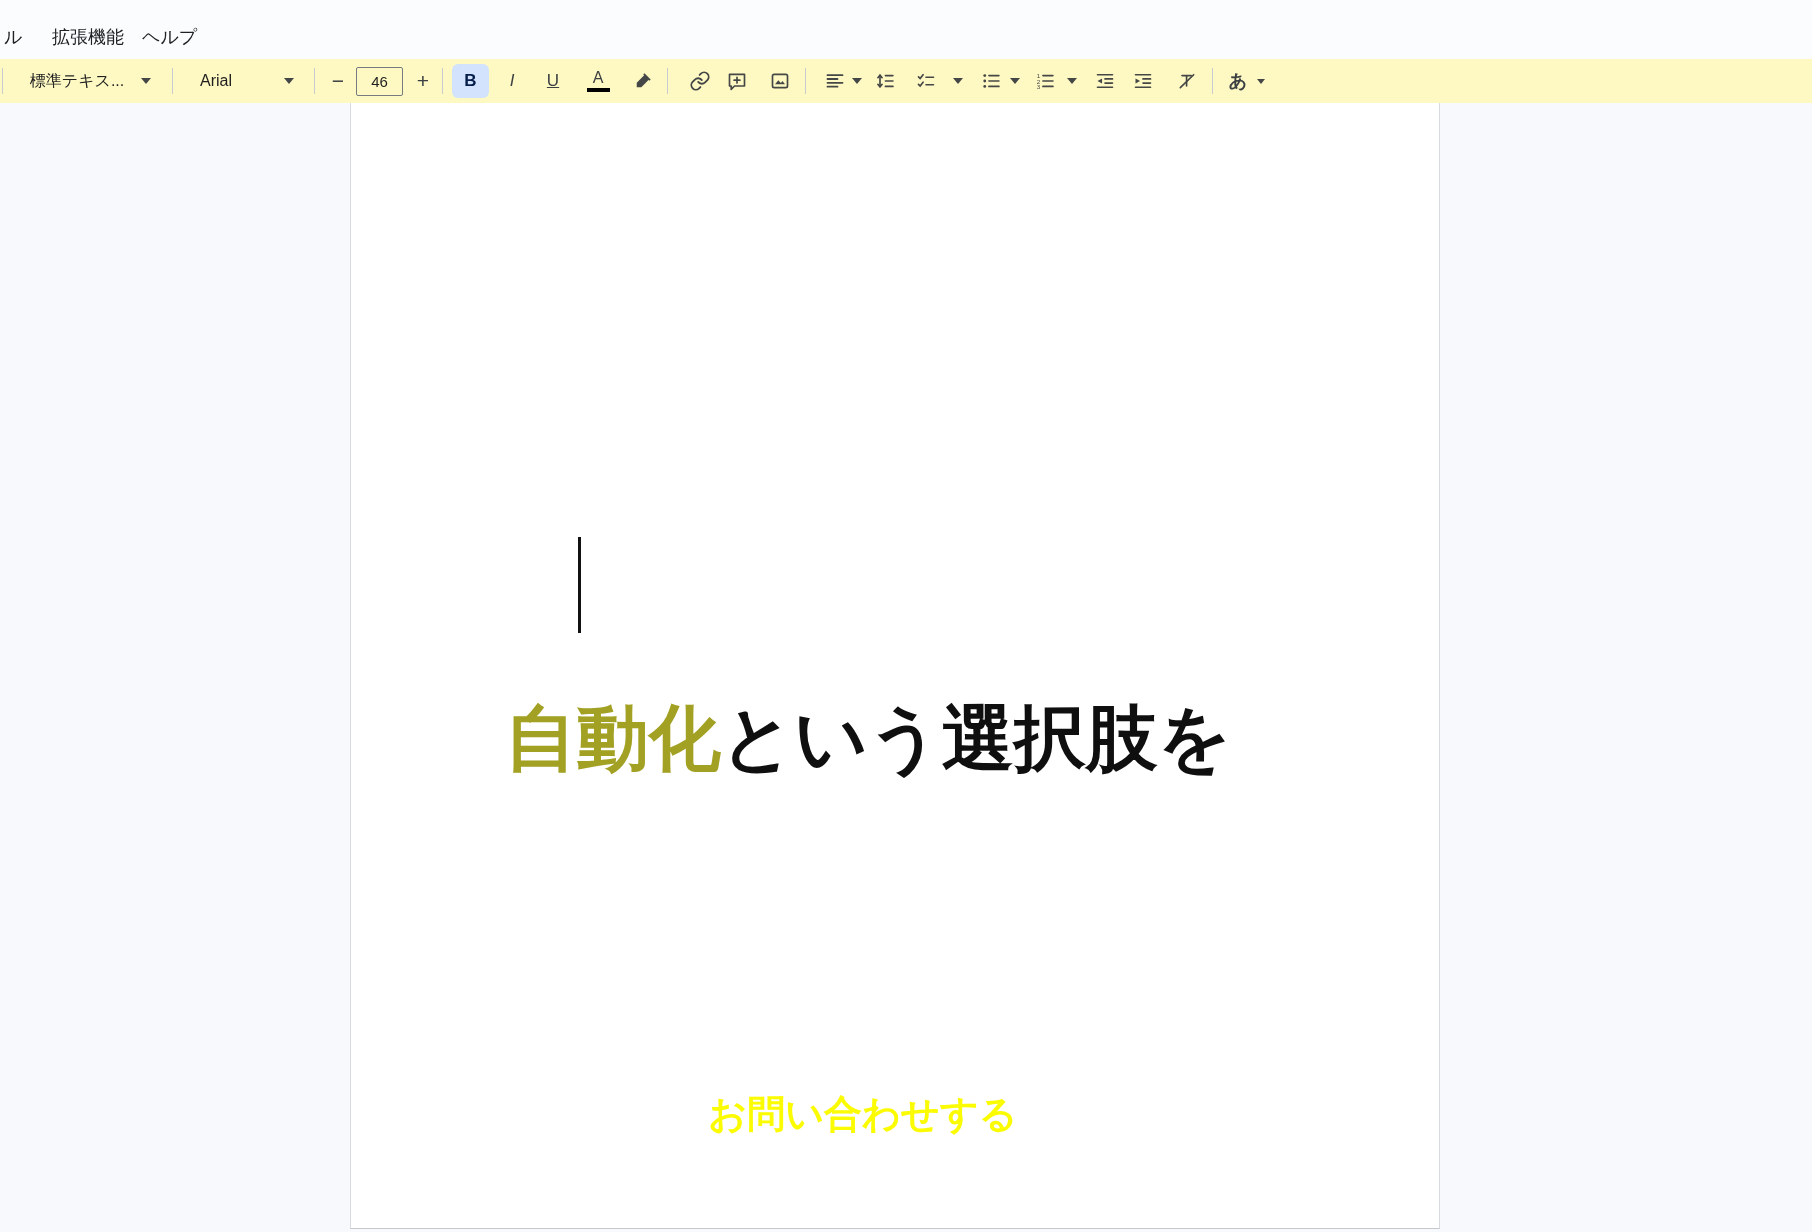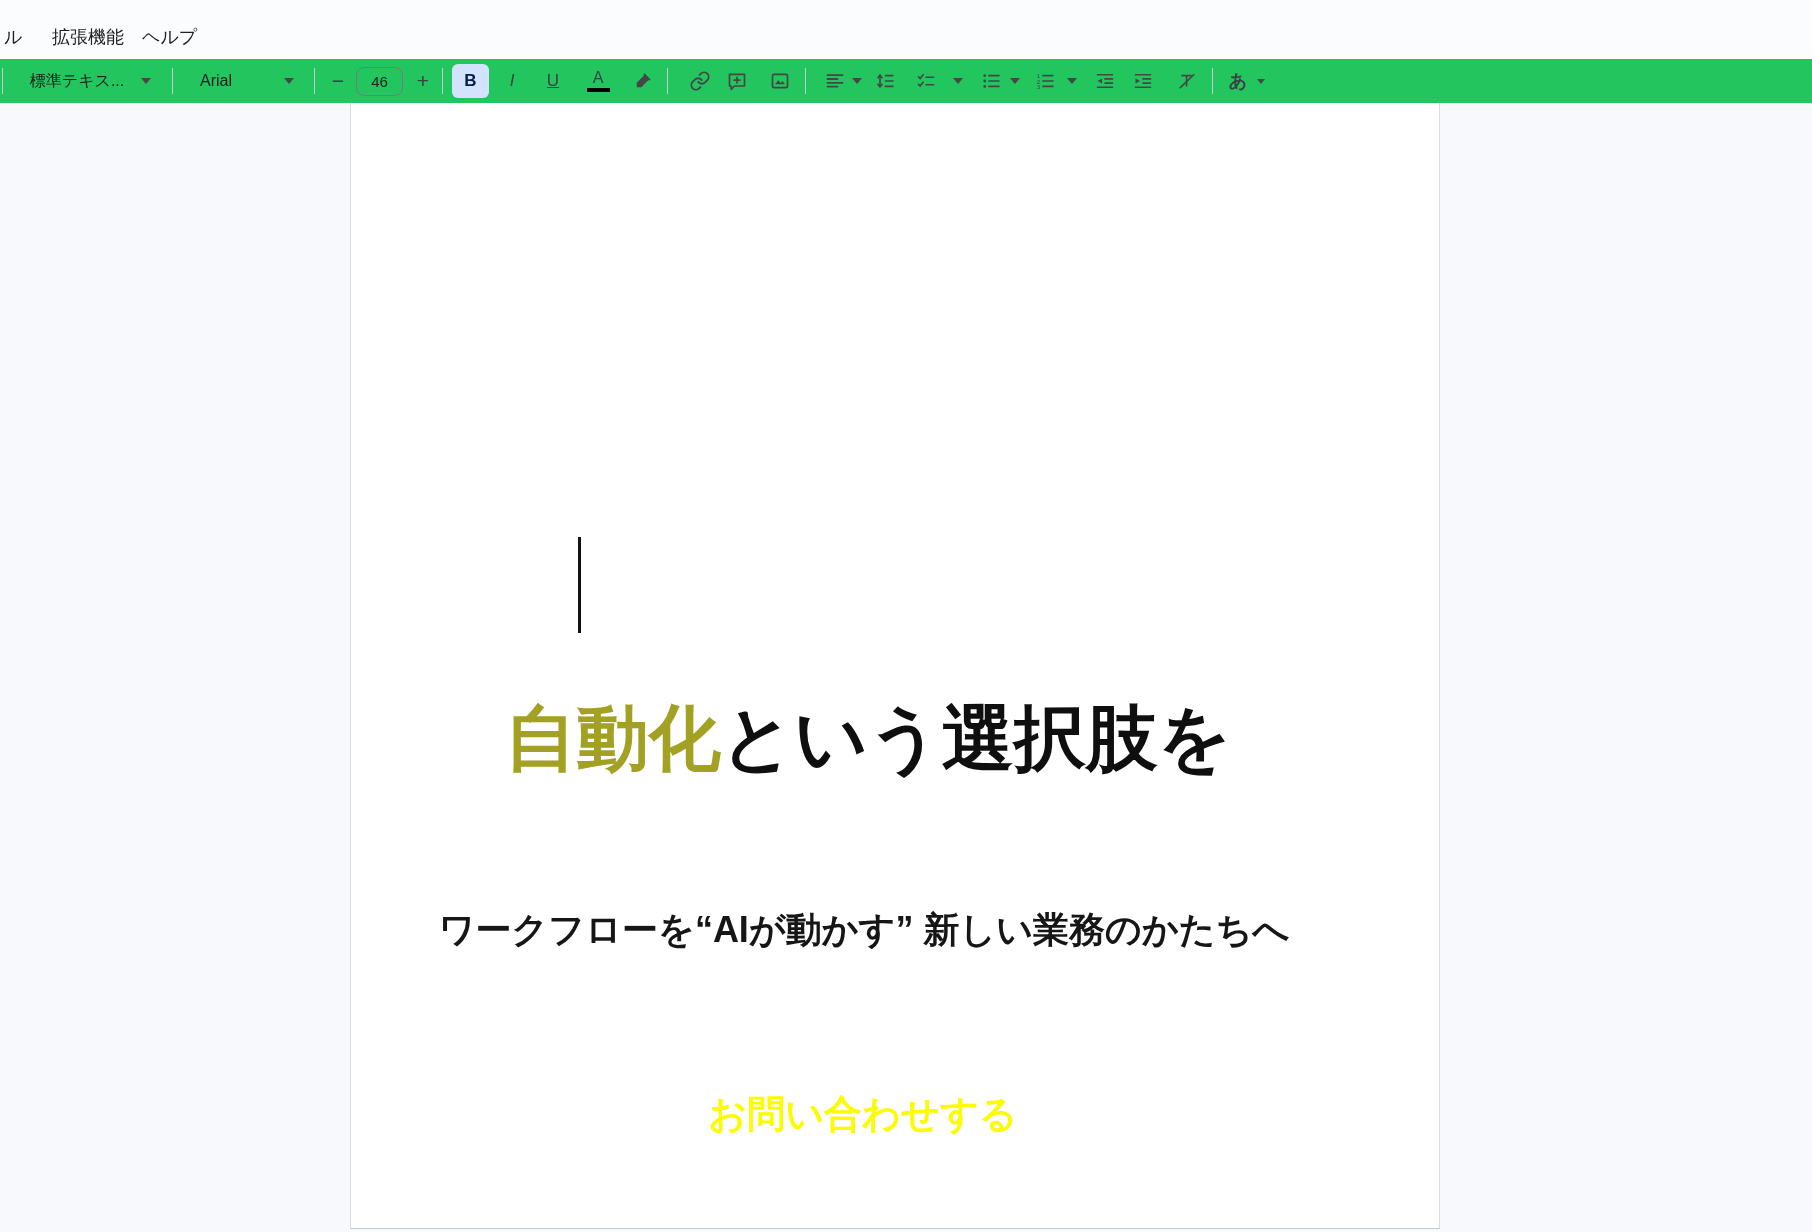--- a/index.html
+++ b/index.html
@@ -5,29 +5,29 @@
   * { margin:0; padding:0; box-sizing:border-box; }
   html,body { background:#fff; }
   .app {
     position:relative; width:1812px; height:1232px; overflow:hidden;
     font-family:"Liberation Sans", sans-serif; color:#1f1f1f;
   }
   
   .menubar { position:absolute; left:0; top:0; right:0; height:59px; background:#fbfcfe; }
   .menu-item { position:absolute; top:25px; font-size:18px; color:#202124; white-space:nowrap; cursor:default; }
   
-  .toolbar { position:absolute; left:0; top:59px; right:0; height:44px; background:#22c55e; }
+  .toolbar { position:absolute; left:0; top:59px; right:0; height:44px; background:#fef9c3; }
   .ti { position:absolute; top:0; height:44px; display:flex; align-items:center; justify-content:center; color:#444746; }
   .sep { position:absolute; top:9px; width:1px; height:26px; background:#c7cbd1; }
   .lbl { font-size:16px; color:#1f1f1f; white-space:nowrap; }
   .arrow { width:0; height:0; border-left:5px solid transparent; border-right:5px solid transparent; border-top:6px solid #444746; }
   .btn { cursor:pointer; border-radius:6px; }
   .sizebox {
     position:absolute; left:356px; top:8px; width:47px; height:29px;
-    border:1px solid #767b81; border-radius:8px; background:transparent;
+    border:1px solid #767b81; border-radius:2px; background:transparent;
     display:flex; align-items:center; justify-content:center; font-size:15px; color:#1f1f1f;
   }
   .mathbtn { font-size:21px; color:#3c4043; width:26px; }
   .bold-active { background:#d3e3fd; width:37px; height:34px; top:5px; font-weight:700; font-size:17px; color:#041e49; }
   .fmt-letter { font-size:17px; font-weight:500; color:#3c4043; }
   .colorA { display:flex; flex-direction:column; align-items:center; line-height:1; }
   .colorA .bar { width:23px; height:4px; background:#000; margin-top:2px; }
   svg { display:block; }
   
   .canvas { position:absolute; left:0; top:103px; right:0; bottom:0; background:#f8f9fd; }
@@ -242,20 +242,19 @@
   <div class="canvas">
     <div class="page">
 
 
       <div class="caret"></div>
 
       <div class="docline heading2">
         <span class="accent">自動化</span><span>という選択肢を</span>
       </div>
 
-      <div class="docline subtitle">ワークフローを“AIが動かす” 新しい業務のかたちへ</div>
 
       <div class="docline cta">お問い合わせする</div>
 
     </div>
   </div>
 
 </div>
 
 </body></html>

